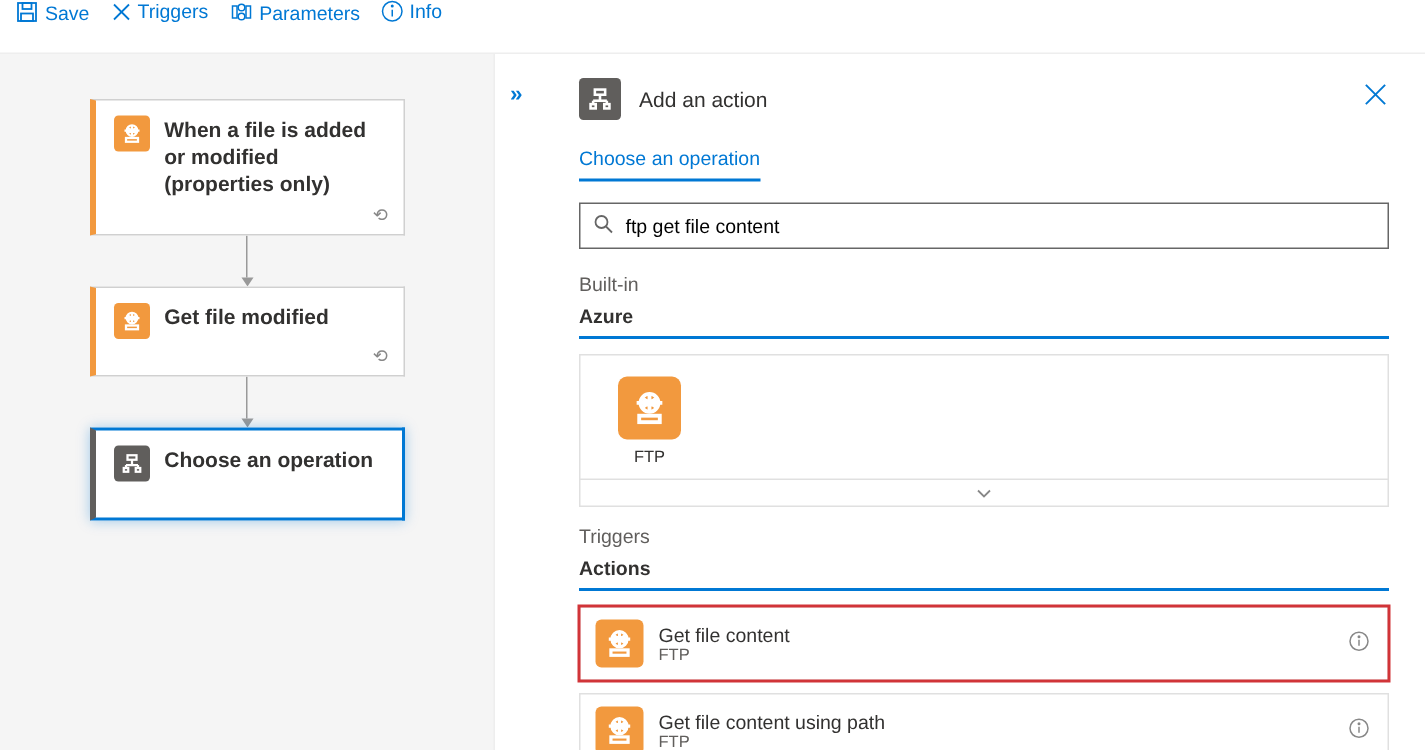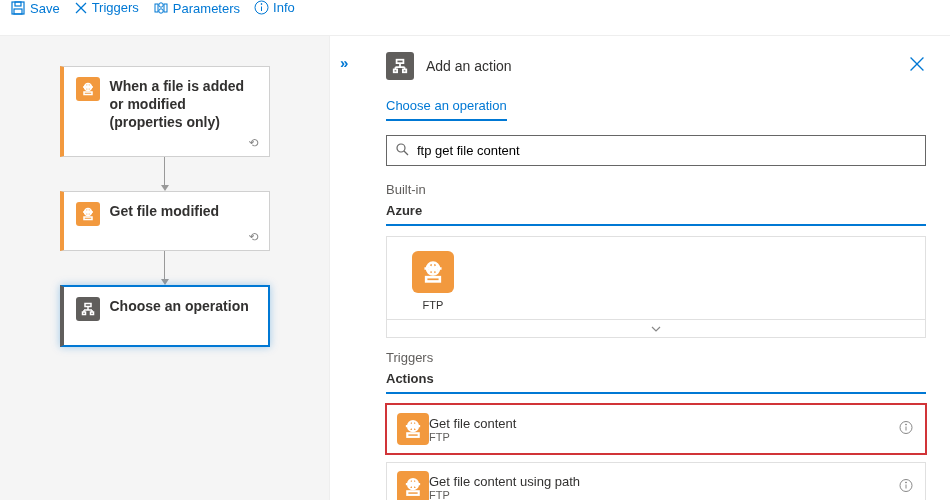--- a/index.html
+++ b/index.html
@@ -52,21 +52,21 @@
   .tabs { display: flex; font-size: 13px; margin-bottom: 10px; flex-direction: column; }
   .tab { color: var(--text-muted); padding-bottom: 6px; cursor: pointer; }
   .tab.active { color: var(--text); font-weight: 700; border-bottom: 2px solid var(--blue); }
 
   .connectors { border: 1px solid var(--border-light); padding: 14px 18px 8px 18px; }
   .connector-row { display: flex; gap: 28px; }
   .connector { display: flex; flex-direction: column; align-items: center; width: 56px; font-size: 11px; text-align: center; cursor: pointer; }
   .connector-badge { width: 42px; height: 42px; background: var(--orange); border-radius: 6px; display: flex; align-items: center; justify-content: center; margin-bottom: 6px; }
   .chevron-bar { height: 18px; border: 1px solid var(--border-light); border-top: none; display: flex; align-items: center; justify-content: center; color: #888; cursor: pointer; margin-bottom: 12px; }
 
-  .action-item { display: flex; align-items: center; padding: 8px 10px; border: 1px solid var(--border-light); margin-bottom: 8px; cursor: pointer; position: relative; }
+  .action-item { display: flex; align-items: center; gap: 10px; padding: 8px 10px; border: 1px solid var(--border-light); margin-bottom: 8px; cursor: pointer; position: relative; }
   .action-item.highlight { outline: 2px solid #d13438; outline-offset: -1px; }
   .action-icon { width: 32px; height: 32px; background: var(--orange); border-radius: 4px; display: flex; align-items: center; justify-content: center; flex-shrink: 0; }
   .action-text .t1 { font-size: 13px; }
   .action-text .t2 { font-size: 11px; color: var(--text-muted); }
   .info-i { position: absolute; right: 12px; top: 50%; transform: translateY(-50%); color: #888; }
 
   svg.white { stroke: #fff; fill: none; stroke-width: 1.5; }
 </style>
 </head>
 <body>

